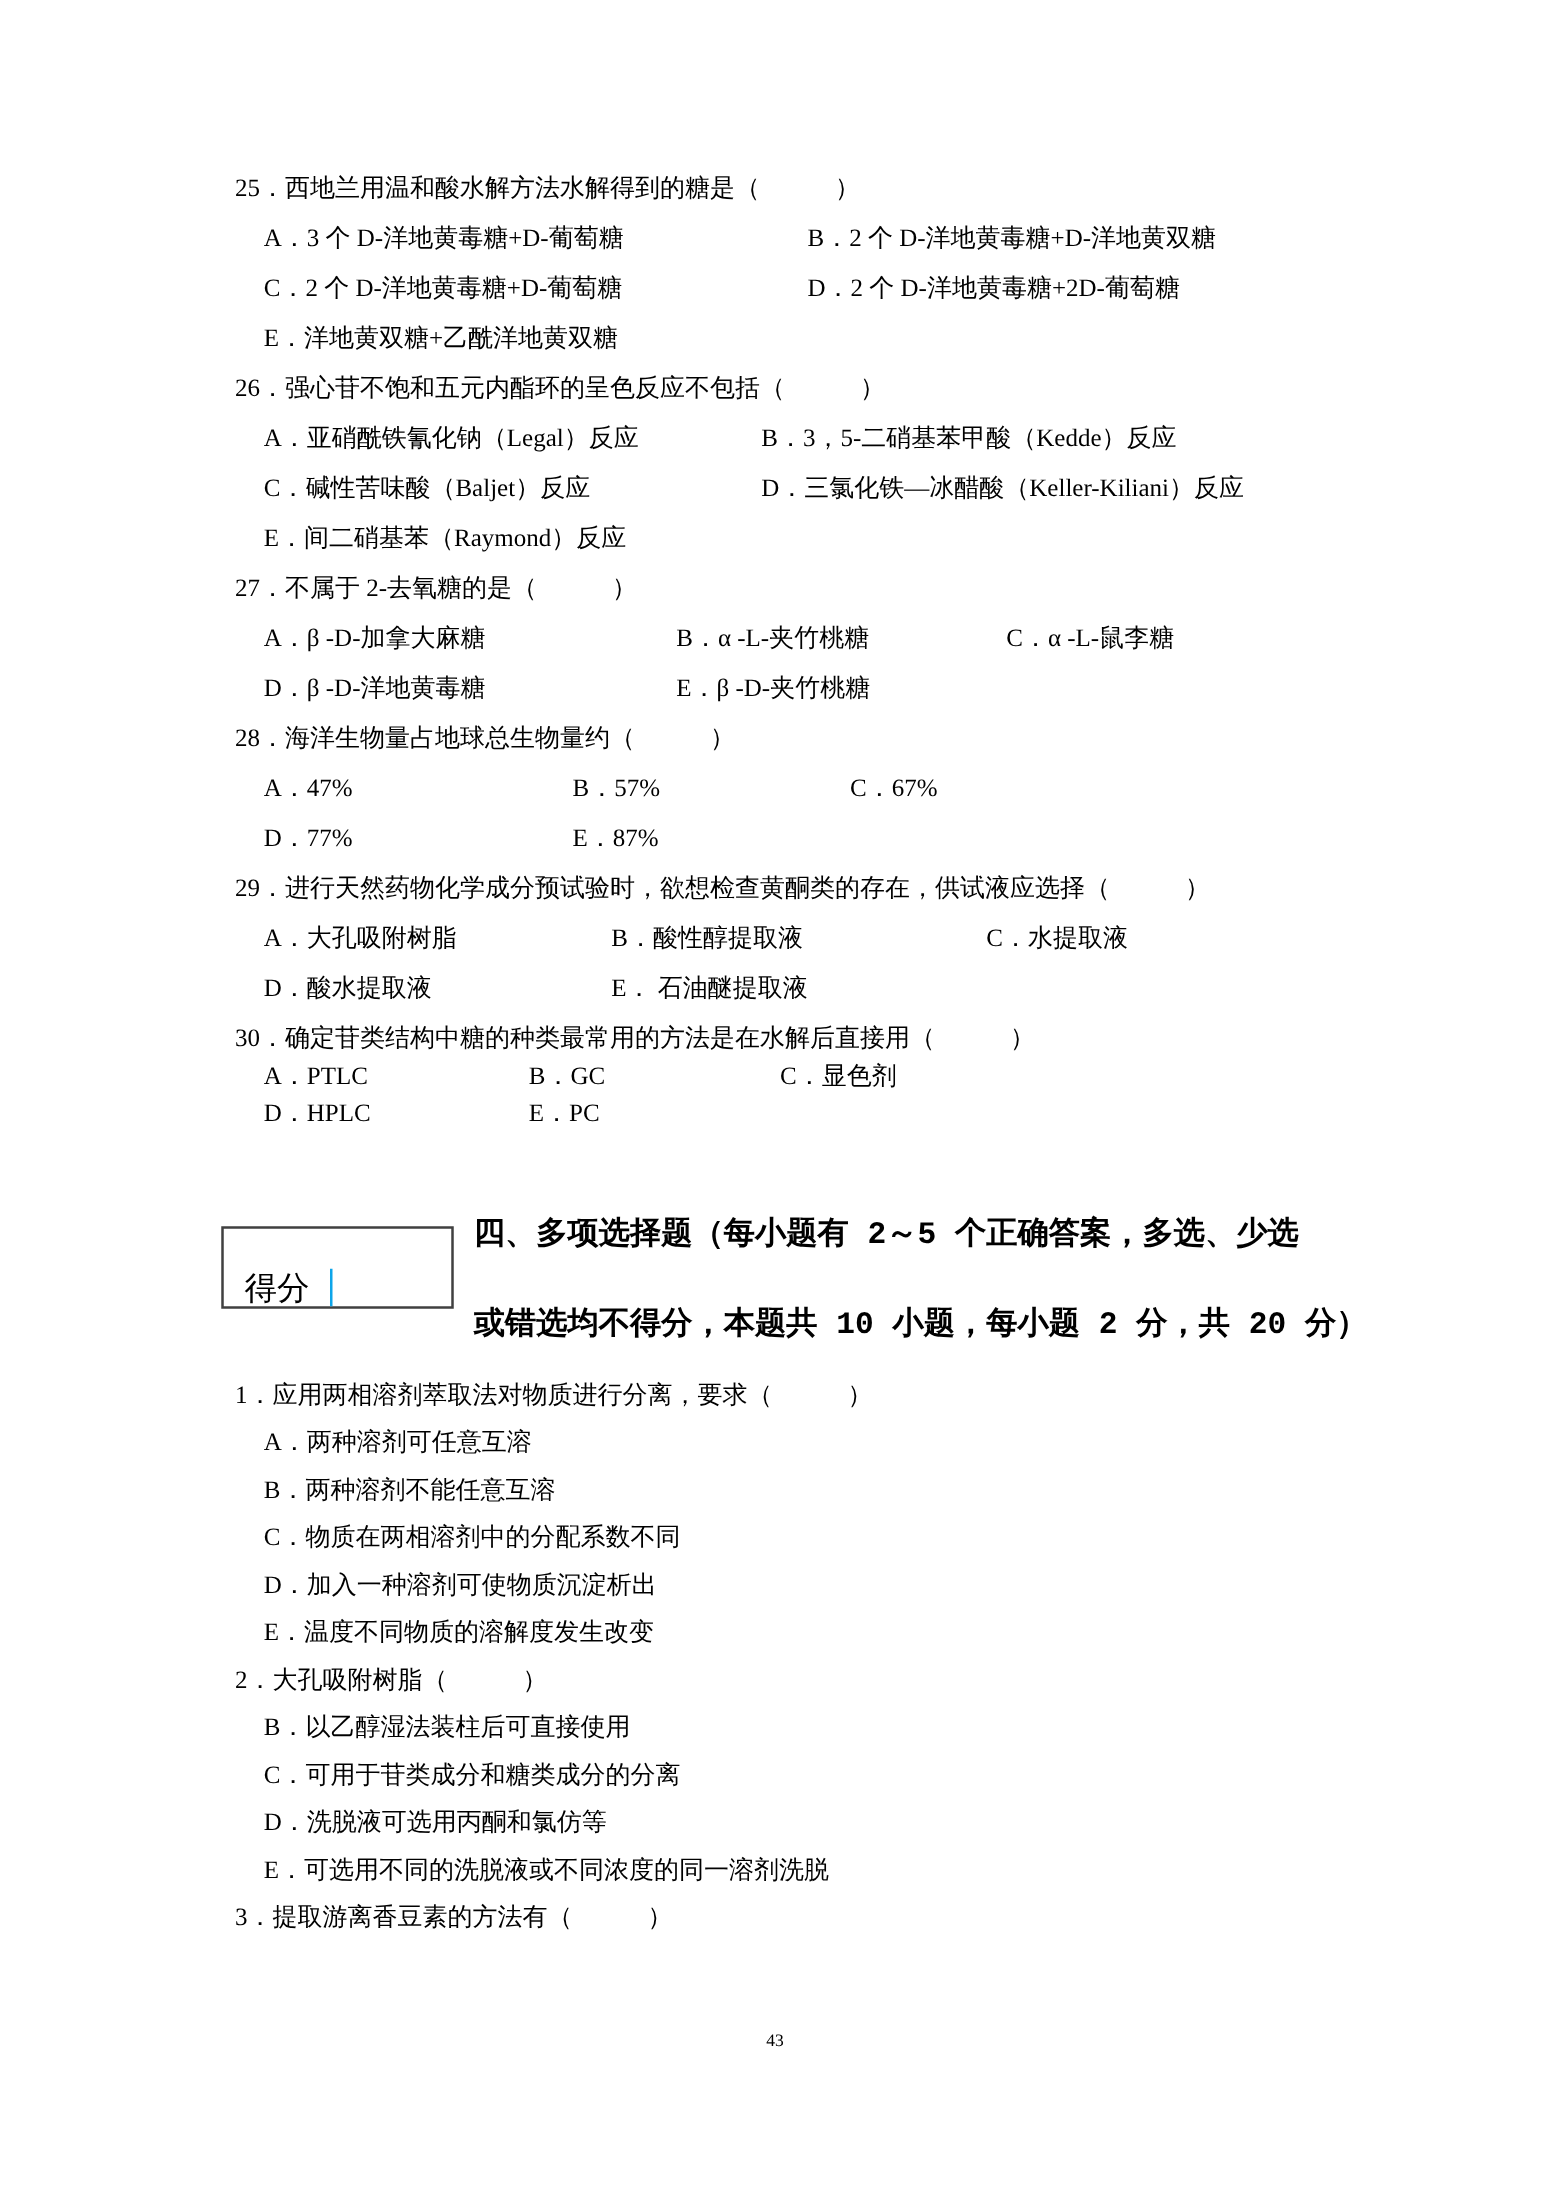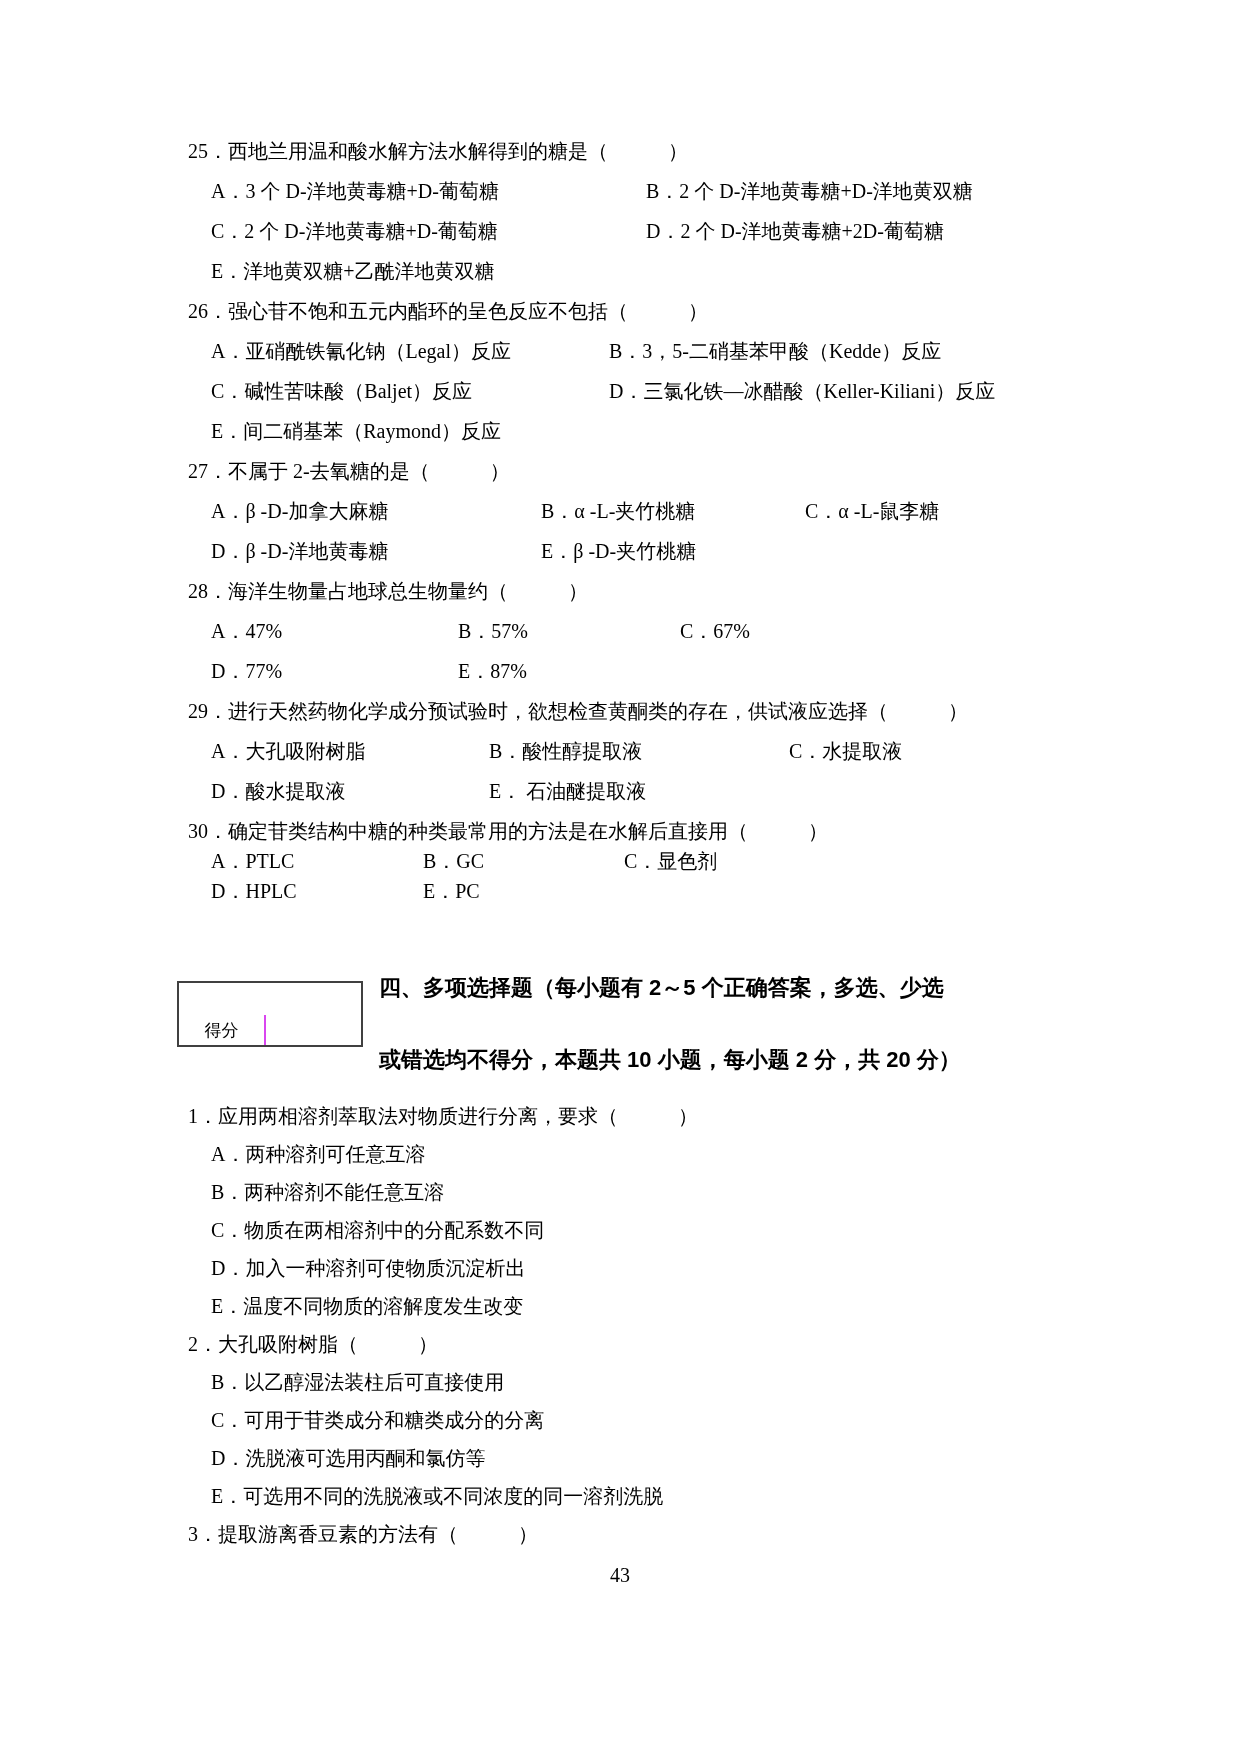--- a/index.html
+++ b/index.html
@@ -26,36 +26,36 @@
   .q27 .c1{width:330px;}.q27 .c2{width:264px;}
   .q28 .c1{width:247px;}.q28 .c2{width:222px;}
   .q29 .c1{width:278px;}.q29 .c2{width:300px;}
   .q30 .c1{width:212px;}.q30 .c2{width:201px;}
   .q30 .qline{margin-bottom:3px;}
   .q30 .optrow{margin-bottom:3px;}
 
   
   .header-block{display:flex;align-items:flex-start;margin-top:66px;margin-left:-11px;}
   .score-box{flex:none;display:flex;width:182px;height:62px;border:2px solid #404040;margin-top:10px;background:#fff;}
-  .score-label{width:85px;border-right:2px solid #d946ef;display:flex;align-items:center;justify-content:center;font-size:17px;margin-top:32px;}
+  .score-label{width:85px;border-right:2px solid #0ea5e9;display:flex;align-items:center;justify-content:center;font-size:26px;margin-top:32px;}
   .score-cell{flex:1;}
   .section-title{
     margin-left:16px;
-    font-family:Liberation Sans, sans-serif;
-    font-weight:700;font-size:22px;
+    font-family:Liberation Mono, monospace;
+    font-weight:700;font-size:25px;
   }
   .title-line{line-height:34px;white-space:nowrap;}
   .title-line + .title-line{margin-top:38px;}
 
   
   .multi{margin-top:26px;}
   .mq .qline{line-height:27px;margin-bottom:11px;}
   .mopt{line-height:27px;margin-bottom:11px;padding-left:23px;white-space:nowrap;}
 
-  .page-number{position:absolute;top:1564px;left:0;width:100%;text-align:center;font-size:20px;}
+  .page-number{position:absolute;top:1626px;left:0;width:100%;text-align:center;font-size:14px;}
 </style>
 </head>
 <body>
 
 <div class="page">
   <div class="content">
 
     <section class="q qa q25">
       <div class="qline">25．西地兰用温和酸水解方法水解得到的糖是（　　　）</div>
       <div class="optrow">

